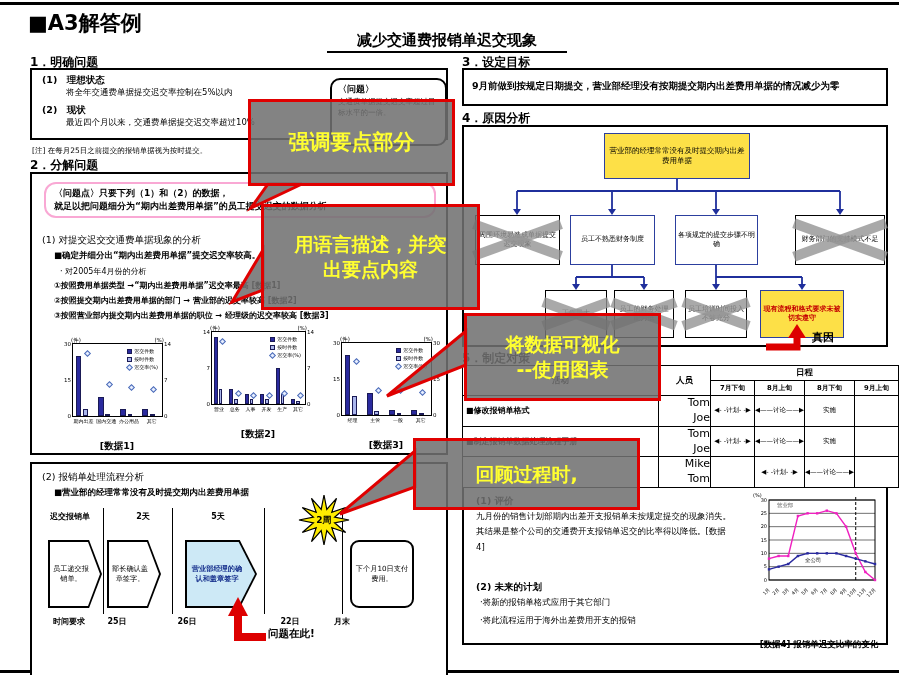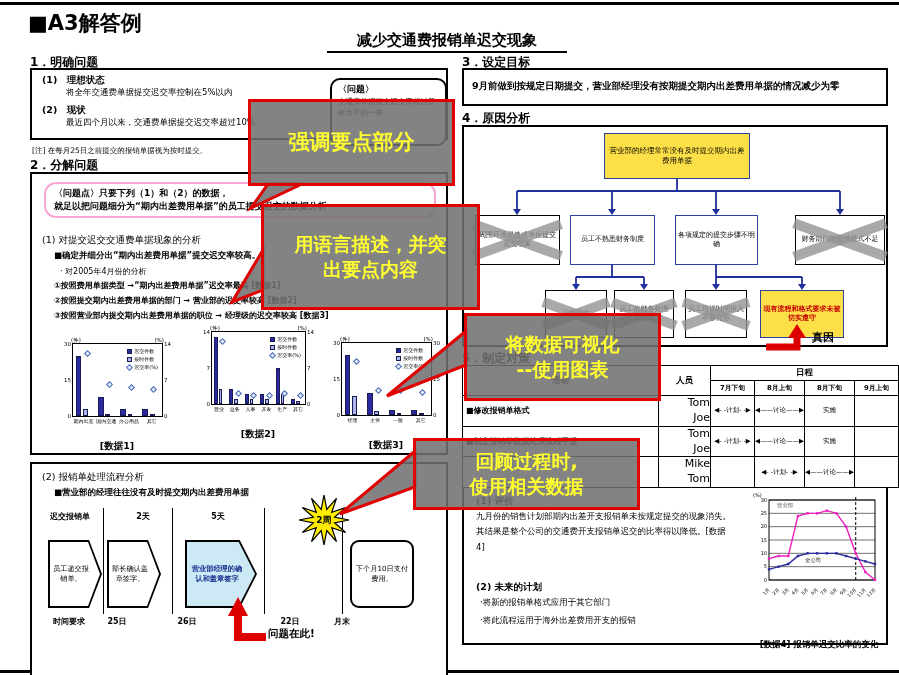--- a/index.html
+++ b/index.html
@@ -213,21 +213,21 @@
         <span>经理</span>
         <span>主管</span>
         <span>一般</span>
         <span>其它</span>
       </div>
     <div class="mc-caption">[数据3]</div>
   </div>
 
   <div class="box" style="left:30px;top:462px;width:418px;height:228px">
     <div class="abs t9" style="left:10px;top:7px">(2) 报销单处理流程分析</div>
-    <div class="abs t85 b" style="left:22px;top:23px">■营业部的经理往往没有及时提交期内出差费用单据</div>
+    <div class="abs t85 b" style="left:22px;top:23px">■营业部的经理常常没有及时提交期内出差费用单据</div>
 
     <div class="flabel left" style="left:18px;top:47px">迟交报销单</div>
     <div class="flabel" style="left:111px;top:47px">2天</div>
     <div class="flabel" style="left:186px;top:47px">5天</div>
 
     <div class="fsep" style="left:71px"></div>
     <div class="fsep" style="left:140px"></div>
     <div class="fsep" style="left:232px"></div>
     <div class="fsep" style="left:310px"></div>
 
@@ -435,15 +435,14 @@
   <div class="note" style="left:261px;top:204px;width:219px;height:106px;font-size:19px">
     <div>用语言描述，并突</div>
     <div>出要点内容</div>
   </div>
   <div class="note" style="left:464px;top:313px;width:197px;height:88px;font-size:19px">
     <div>将数据可视化</div>
     <div>--使用图表</div>
   </div>
   <div class="note" style="left:413px;top:438px;width:227px;height:72px;font-size:19px">
     <div>回顾过程时,</div>
-    <div>使用相关数据</div>
   </div>
 </div>
 
 </body></html>

